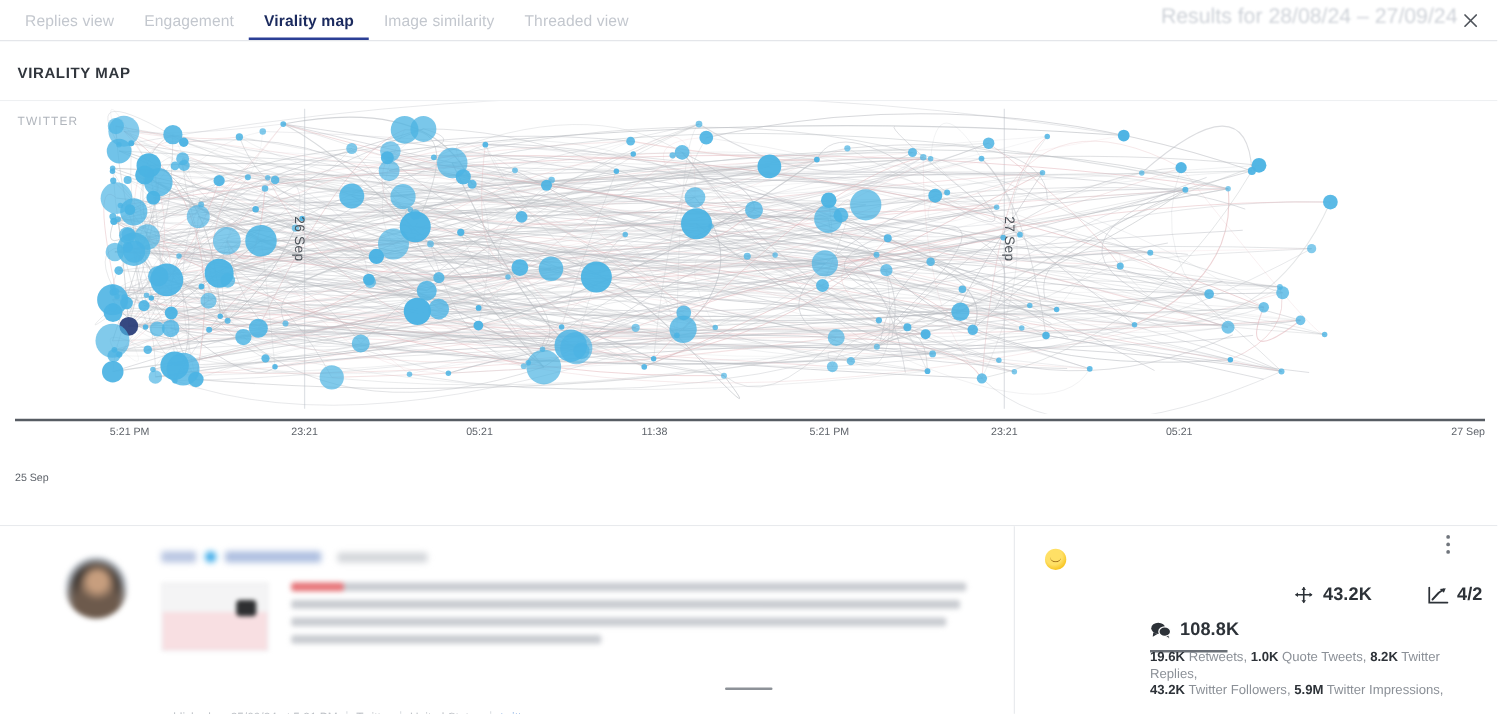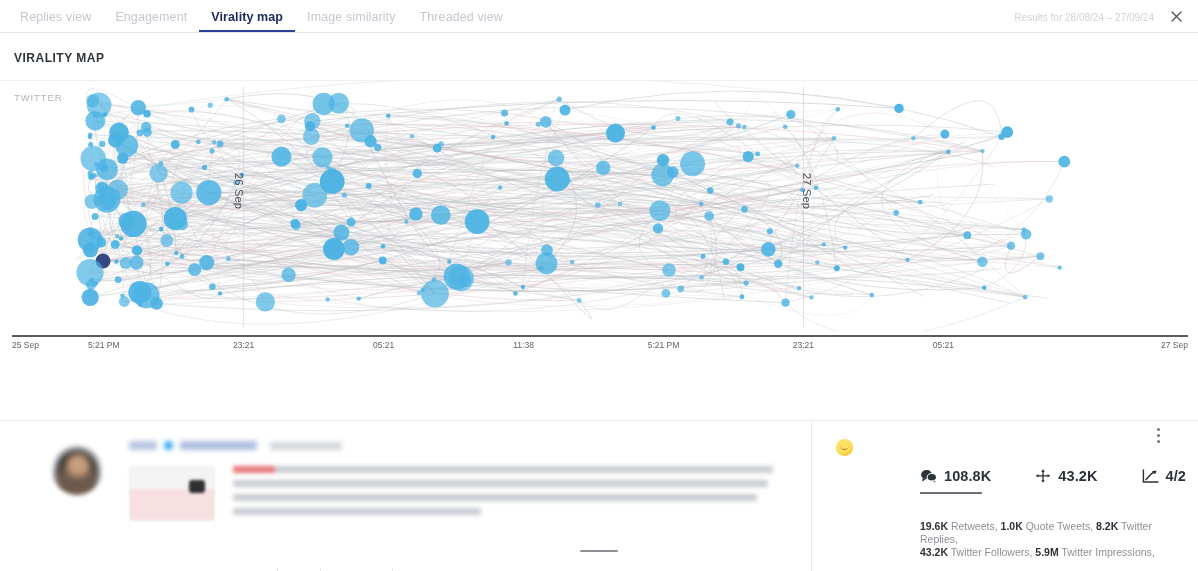--- a/index.html
+++ b/index.html
@@ -30,22 +30,22 @@
   }
   .tab.blurred { filter: blur(0.6px); opacity: .85; }
   .tab.active {
     color: #1b2a5e;
     font-weight: bold;
     border-bottom: 2.5px solid #2b3f96;
     padding-bottom: 6px;
   }
   .results-for {
     position: absolute;
-    right: 44px; bottom: 9px;
-    font-size: 10px;
+    right: 32px; bottom: 9px;
+    font-size: 17px;
     color: #cfd3d9;
     filter: blur(0.7px);
     white-space: nowrap;
   }
   .close-btn {
     position: absolute;
     right: 10px; bottom: 4px;
     width: 24px; height: 24px;
     display: flex; align-items: center; justify-content: center;
     color: #5a5f66; font-size: 15px; cursor: pointer;
@@ -183,21 +183,21 @@
     font-size: 10px; font-weight: bold; color: #9ba0a8;
     letter-spacing: .8px; margin-top: 31px;
   }
   .metrics-main {
     position: absolute; left: 108px; top: 47px;
     display: flex; align-items: flex-start; gap: 44px;
   }
   .mm-item { display: flex; align-items: center; gap: 7px; }
   .mm-val { font-size: 14.5px; font-weight: bold; color: #2d3238; letter-spacing: .1px; }
   .mm-item.primary { flex-direction: column; align-items: flex-start; gap: 0; }
-  .mm-row { display: flex; align-items: center; gap: 7px; }
+  .mm-row { display: flex; align-items: center; gap: 7px; margin-top: 28px; }
   .mm-underline { width: 62px; height: 1.5px; background: #6b7077; margin-top: 8px; }
   .icon-svg { display: block; }
 
   .metrics-detail {
     position: absolute; left: 108px; top: 99px;
     font-size: 10.5px; color: #8b9097; line-height: 13.2px;
     width: 260px;
   }
   .metrics-detail b { color: #2d3238; font-weight: bold; }
 
@@ -1021,21 +1021,21 @@
         </g>
       </svg>
   </div>
 
   <div class="vlabel" style="left:233px; top:92px;">26 Sep</div>
   <div class="vlabel" style="left:801px; top:92px;">27 Sep</div>
 
   <div class="axis">
     <div class="line"></div>
     <div class="ticks" id="axis-ticks">
-        <div class="tick first" style="left: 0%;">25 Sep</div>
+        <div class="tick first" style="left: 0%; margin-top: 37px;">25 Sep</div>
         <div class="tick" style="left: 7.8%;">5:21 PM</div>
         <div class="tick" style="left: 19.7%;">23:21</div>
         <div class="tick" style="left: 31.6%;">05:21</div>
         <div class="tick" style="left: 43.5%;">11:38</div>
         <div class="tick" style="left: 55.4%;">5:21 PM</div>
         <div class="tick" style="left: 67.3%;">23:21</div>
         <div class="tick" style="left: 79.2%;">05:21</div>
         <div class="tick last" style="left: 100%;">27 Sep</div>
       </div>
   </div>

